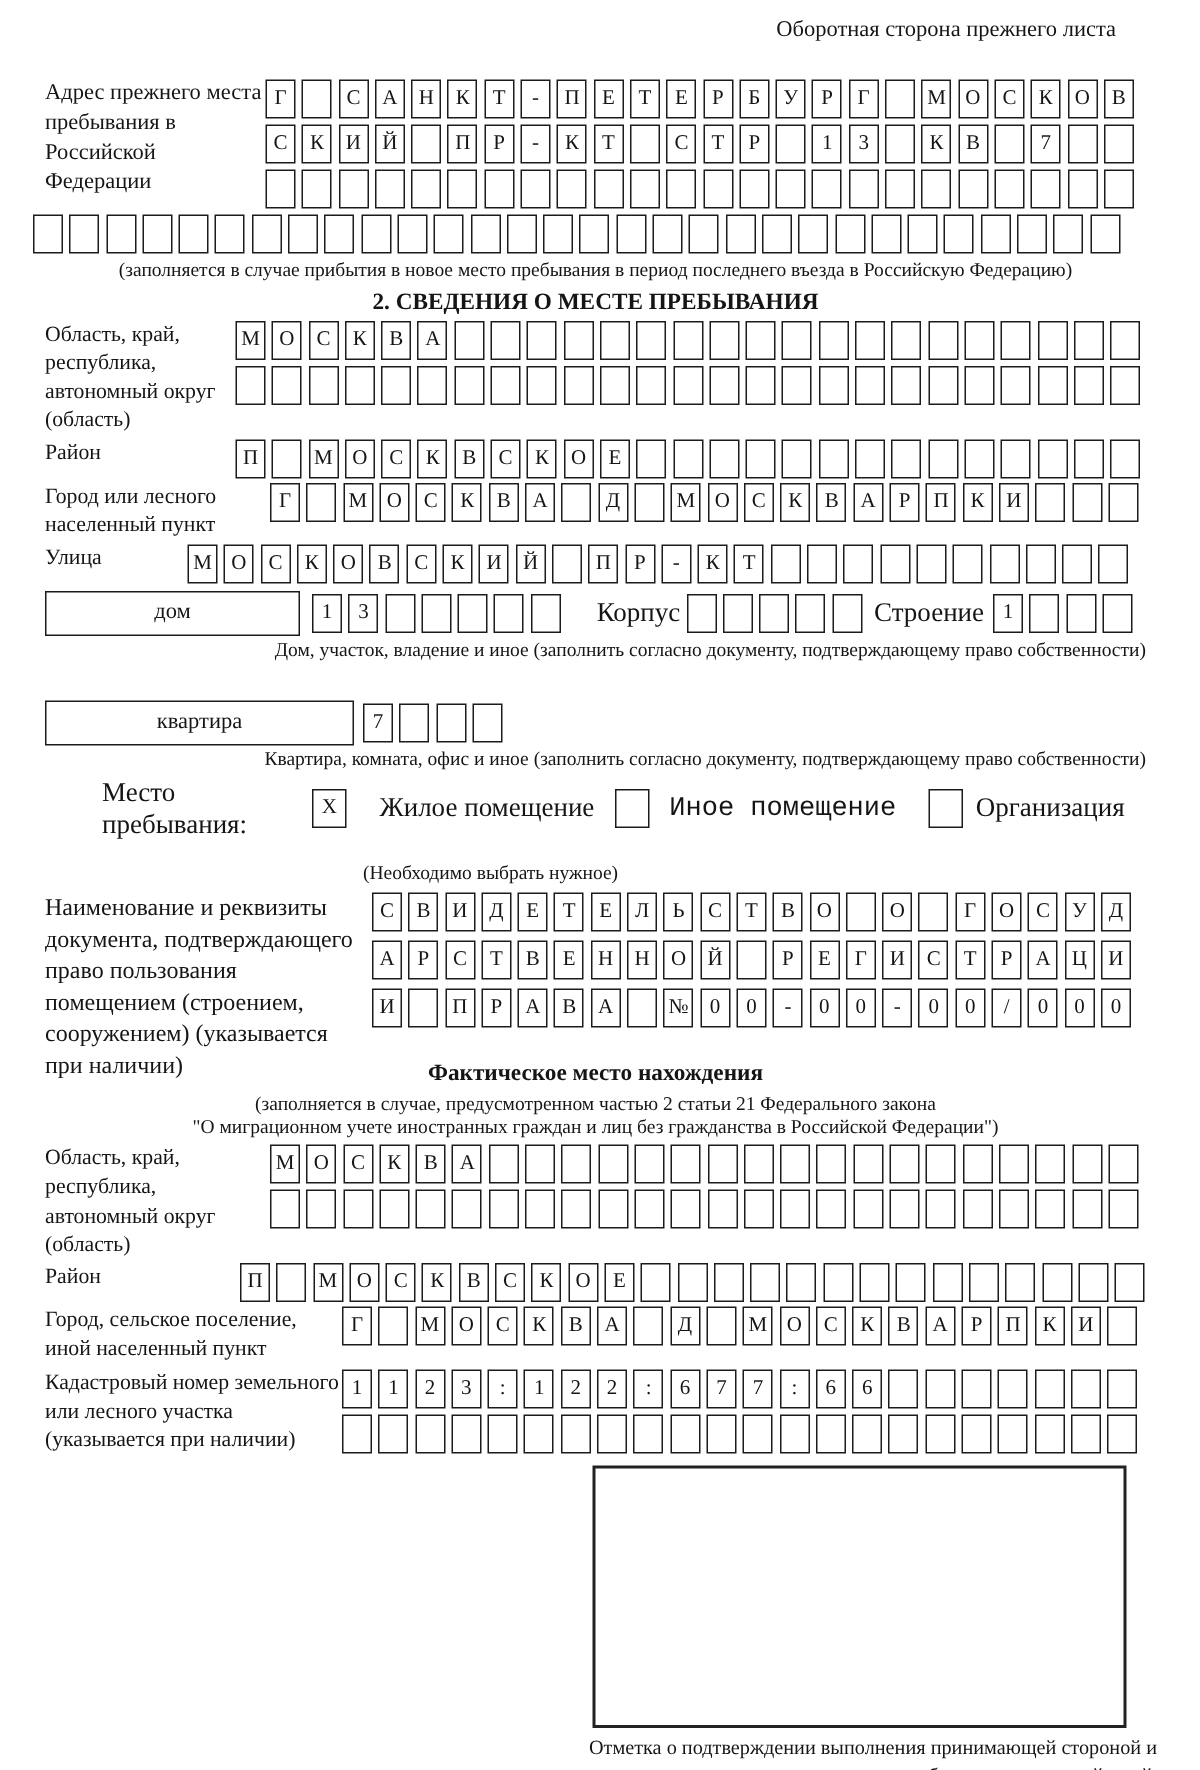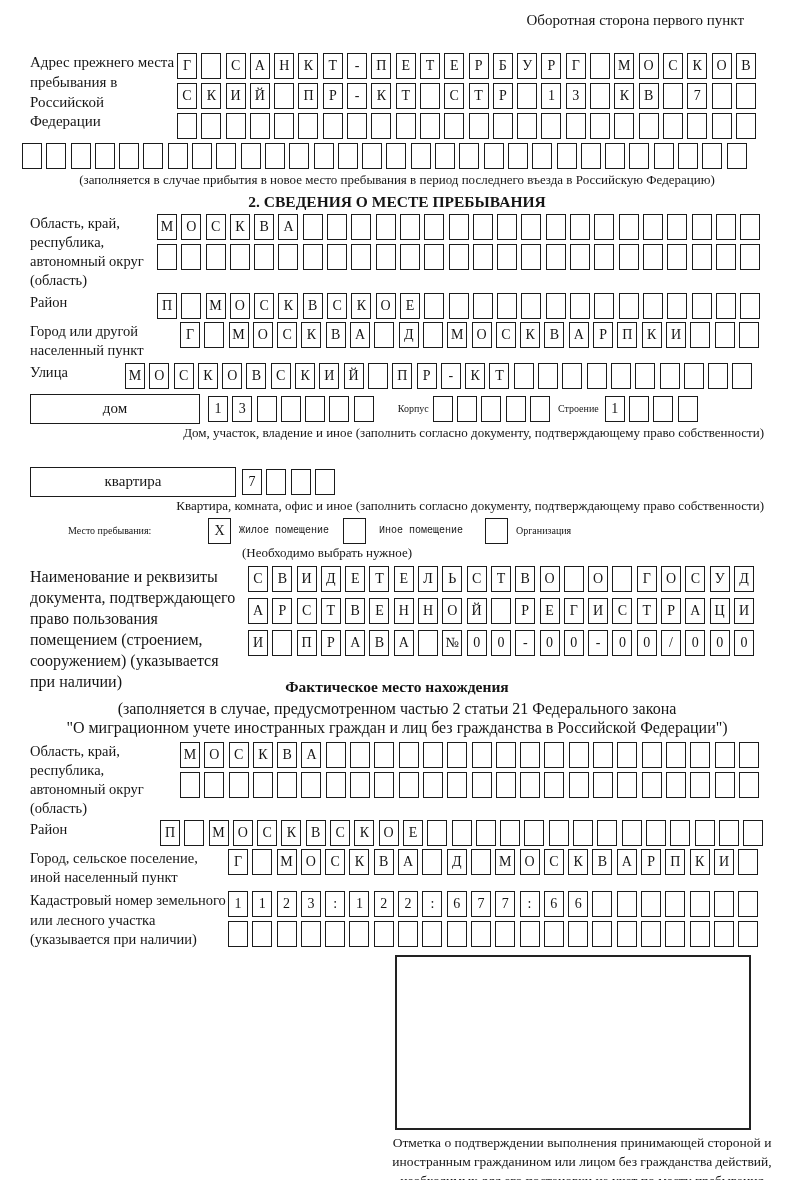--- a/index.html
+++ b/index.html
@@ -31,43 +31,43 @@
   .center{text-align:center;}
   .sect-title{font-weight:bold; font-size:15.5px; margin-top:5px;}
   .note{font-size:13px; margin-top:3px;}
   .addr{margin-top:24px;}
   .addr .flabel{width:147px; font-size:15px;}
   .fullrow{margin-top:4px; margin-left:-8px;}
   .mt2{margin-top:2px;} .mt3{margin-top:3px;} .mt4{margin-top:4px;}
   .mt5{margin-top:5px;}
   .w127{width:127px;} .w150{width:150px;} .w95{width:95px;}
   .w212{width:212px;} .w198{width:198px;} .w130{width:130px;}
-  .inline-lb{font-size:10px; flex:none; align-self:center;}
+  .inline-lb{font-size:18px; flex:none; align-self:center;}
   .stay{display:flex; align-items:center; margin-top:4px;}
-  .stay-note{margin-top:1px; font-size:13px; padding-left:212px;}
+  .stay-note{margin-top:14px; font-size:13px; padding-left:212px;}
   .doc-field{height:109px;}
   .kad-field{height:58px;}
-  .fact-note{font-size:16px; line-height:1.22;}
+  .fact-note{font-size:13px; line-height:1.22;}
   .stampbox{
     box-sizing:border-box; width:356px; height:175px;
     border:2px solid #222; margin-left:365px; margin-top:6px; background:#fff;
   }
   .stamp-cap{
     margin-left:350px; width:404px; margin-top:4px;
     font-size:13.5px; line-height:1.4; text-align:center;
   }
   .housecells{margin-left:8px; align-self:center;}
   .gap-lb{margin-left:24px;} 
 </style>
 </head>
 <body>
 
 <div class="page">
 
-  <div class="hdr">Оборотная сторона первого пункт</div>
+  <div class="hdr">Оборотная сторона прежнего листа</div>
 
   <div class="field addr">
     <div class="flabel">Адрес прежнего места пребывания в Российской Федерации</div>
     <div class="cellcol">
       <div class="cellrow">
           <div class="cell">Г</div>
           <div class="cell"></div>
           <div class="cell">С</div>
           <div class="cell">А</div>
           <div class="cell">Н</div>
@@ -266,21 +266,21 @@
         <div class="cell"></div>
         <div class="cell"></div>
         <div class="cell"></div>
         <div class="cell"></div>
         <div class="cell"></div>
         <div class="cell"></div>
       </div>
   </div>
 
   <div class="field mt3">
-    <div class="flabel w150">Город или другой населенный пункт</div>
+    <div class="flabel w150">Город или лесного населенный пункт</div>
     <div class="cellrow">
         <div class="cell">Г</div>
         <div class="cell"></div>
         <div class="cell">М</div>
         <div class="cell">О</div>
         <div class="cell">С</div>
         <div class="cell">К</div>
         <div class="cell">В</div>
         <div class="cell">А</div>
         <div class="cell"></div>
@@ -370,21 +370,21 @@
         <div class="cell"></div>
         <div class="cell"></div>
         <div class="cell"></div>
       </div>
   </div>
   <div class="caption">Квартира, комната, офис и иное (заполнить согласно документу, подтверждающему право собственности)</div>
 
   <div class="stay">
     <div class="inline-lb" style="width:140px;margin-left:38px;">Место пребывания:</div>
     <div class="chk">X</div>
-    <div class="inline-lb" style="margin-left:8px;font-family:Liberation Mono, monospace;">Жилое помещение</div>
+    <div class="inline-lb" style="margin-left:22px;">Жилое помещение</div>
     <div class="chk" style="margin-left:14px;"></div>
     <div class="inline-lb" style="margin-left:13px;font-family:Liberation Mono, monospace;">Иное помещение</div>
     <div class="chk" style="margin-left:22px;"></div>
     <div class="inline-lb" style="margin-left:8px;">Организация</div>
   </div>
   <div class="stay-note">(Необходимо выбрать нужное)</div>
 
   <div class="field mt5 doc-field">
     <div class="flabel w212" style="font-size:16px;">Наименование и реквизиты документа, подтверждающего право пользования помещением (строением, сооружением) (указывается при наличии)</div>
     <div class="cellcol" style="margin-left:6px; gap:6px;">

